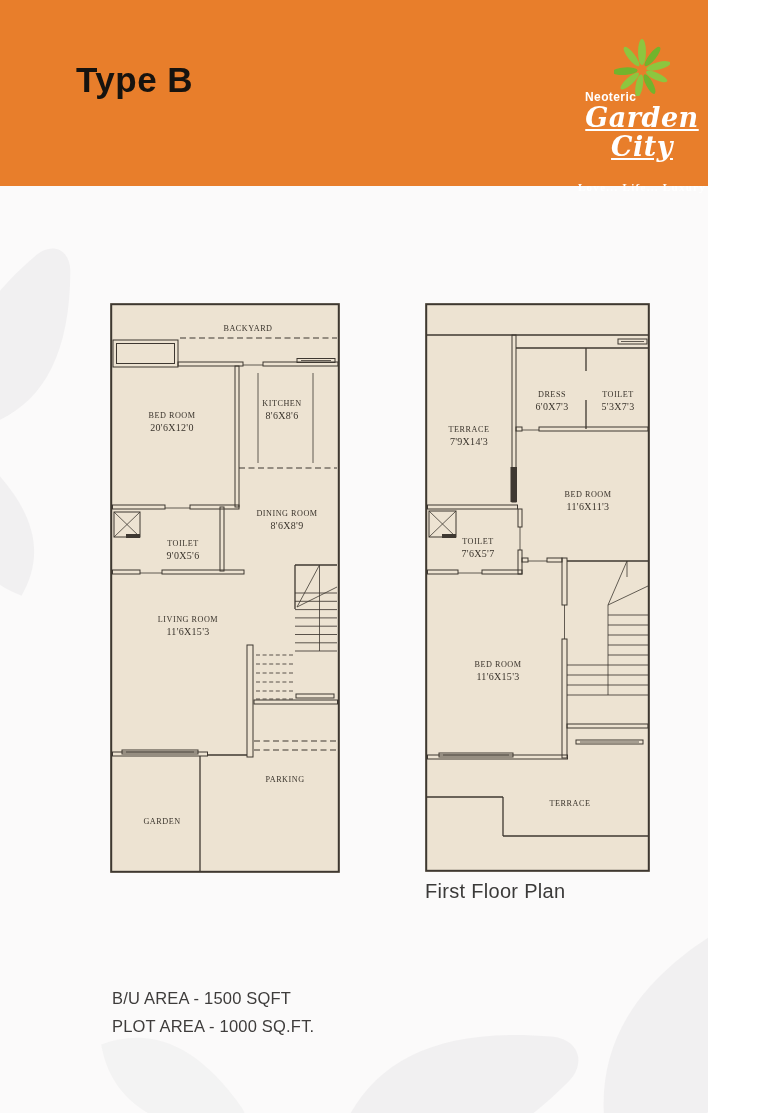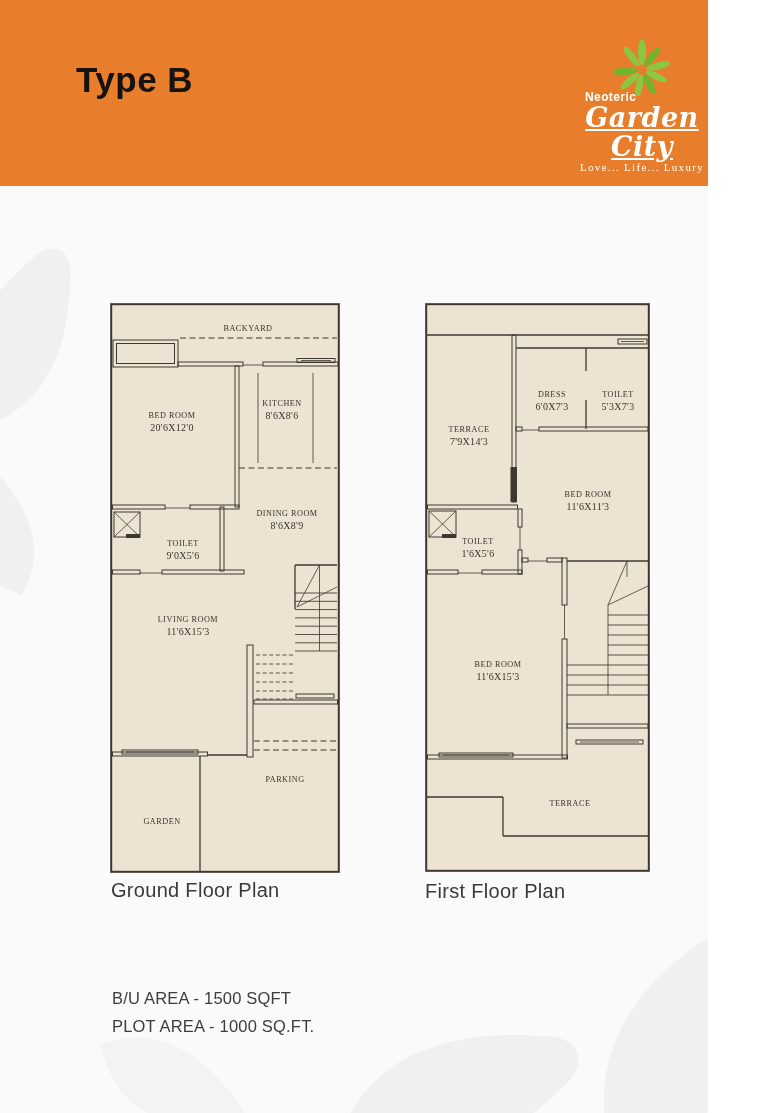--- a/index.html
+++ b/index.html
@@ -14,22 +14,22 @@
   
   .band{position:absolute;left:0;top:0;width:768px;height:186px;background:var(--orange);}
   .type-title{position:absolute;left:76px;top:60px;font-size:35px;font-weight:800;
     color:var(--title_ink);letter-spacing:.5px;font-family:"Liberation Sans",sans-serif;}
   .logo{position:absolute;left:553px;top:38px;width:178px;text-align:center;color:#FFFFFF;}
   .logo .flower{display:block;margin:0 auto;}
   .logo .neoteric{text-align:left;padding-left:32px;font-size:12px;font-weight:bold;
     letter-spacing:.4px;margin-top:-6px;}
   .logo .gardencity{font-family:"DejaVu Serif",serif;font-style:italic;font-weight:bold;
     font-size:27px;line-height:29px;margin-top:-1px;letter-spacing:.5px;text-decoration:underline;}
-  .logo .tagline{font-family:"Liberation Serif",serif;font-weight:normal;font-size:11px;
-    letter-spacing:1.3px;margin-top:0;}
+  .logo .tagline{font-family:"Liberation Serif",serif;font-weight:bold;font-size:11px;
+    letter-spacing:1.3px;margin-top:20px;}
   
   .plan{position:absolute;}
   .plan svg{position:absolute;left:0;top:0;}
   .plan-ground{left:110px;top:303px;width:230px;height:570px;}
   .plan-first{left:425px;top:303px;width:225px;height:569px;}
   .pf{fill:var(--plan_fill);stroke:none;}
   .w{fill:none;stroke:var(--wall);stroke-width:1;}
   .w2{stroke-width:2;}
   .wf{fill:var(--wall);stroke:none;}
   .ln{stroke:var(--wall);stroke-width:1.3;fill:none;}
@@ -286,32 +286,31 @@
     <div class="rlabel" style="left:193px;top:97px">
       <span class="rname">TOILET</span>
       <span class="rdims">5'3X7'3</span>
       </div>
     <div class="rlabel" style="left:163px;top:197px">
       <span class="rname">BED ROOM</span>
       <span class="rdims">11'6X11'3</span>
       </div>
     <div class="rlabel" style="left:53px;top:244px">
       <span class="rname">TOILET</span>
-      <span class="rdims">1'6X5'6</span>
+      <span class="rdims">7'6X5'7</span>
       </div>
     <div class="rlabel" style="left:73px;top:367px">
       <span class="rname">BED ROOM</span>
       <span class="rdims">11'6X15'3</span>
       </div>
     <div class="rlabel" style="left:145px;top:501px">
       <span class="rname">TERRACE</span>
       </div>
   </section>
 
-  <div class="caption cap-ground">Ground Floor Plan</div>
   <div class="caption cap-first">First Floor Plan</div>
 
   <div class="footer">
     <div>B/U AREA - 1500 SQFT</div>
     <div>PLOT AREA - 1000 SQ.FT.</div>
   </div>
 
 </div>
 
 </body></html>

